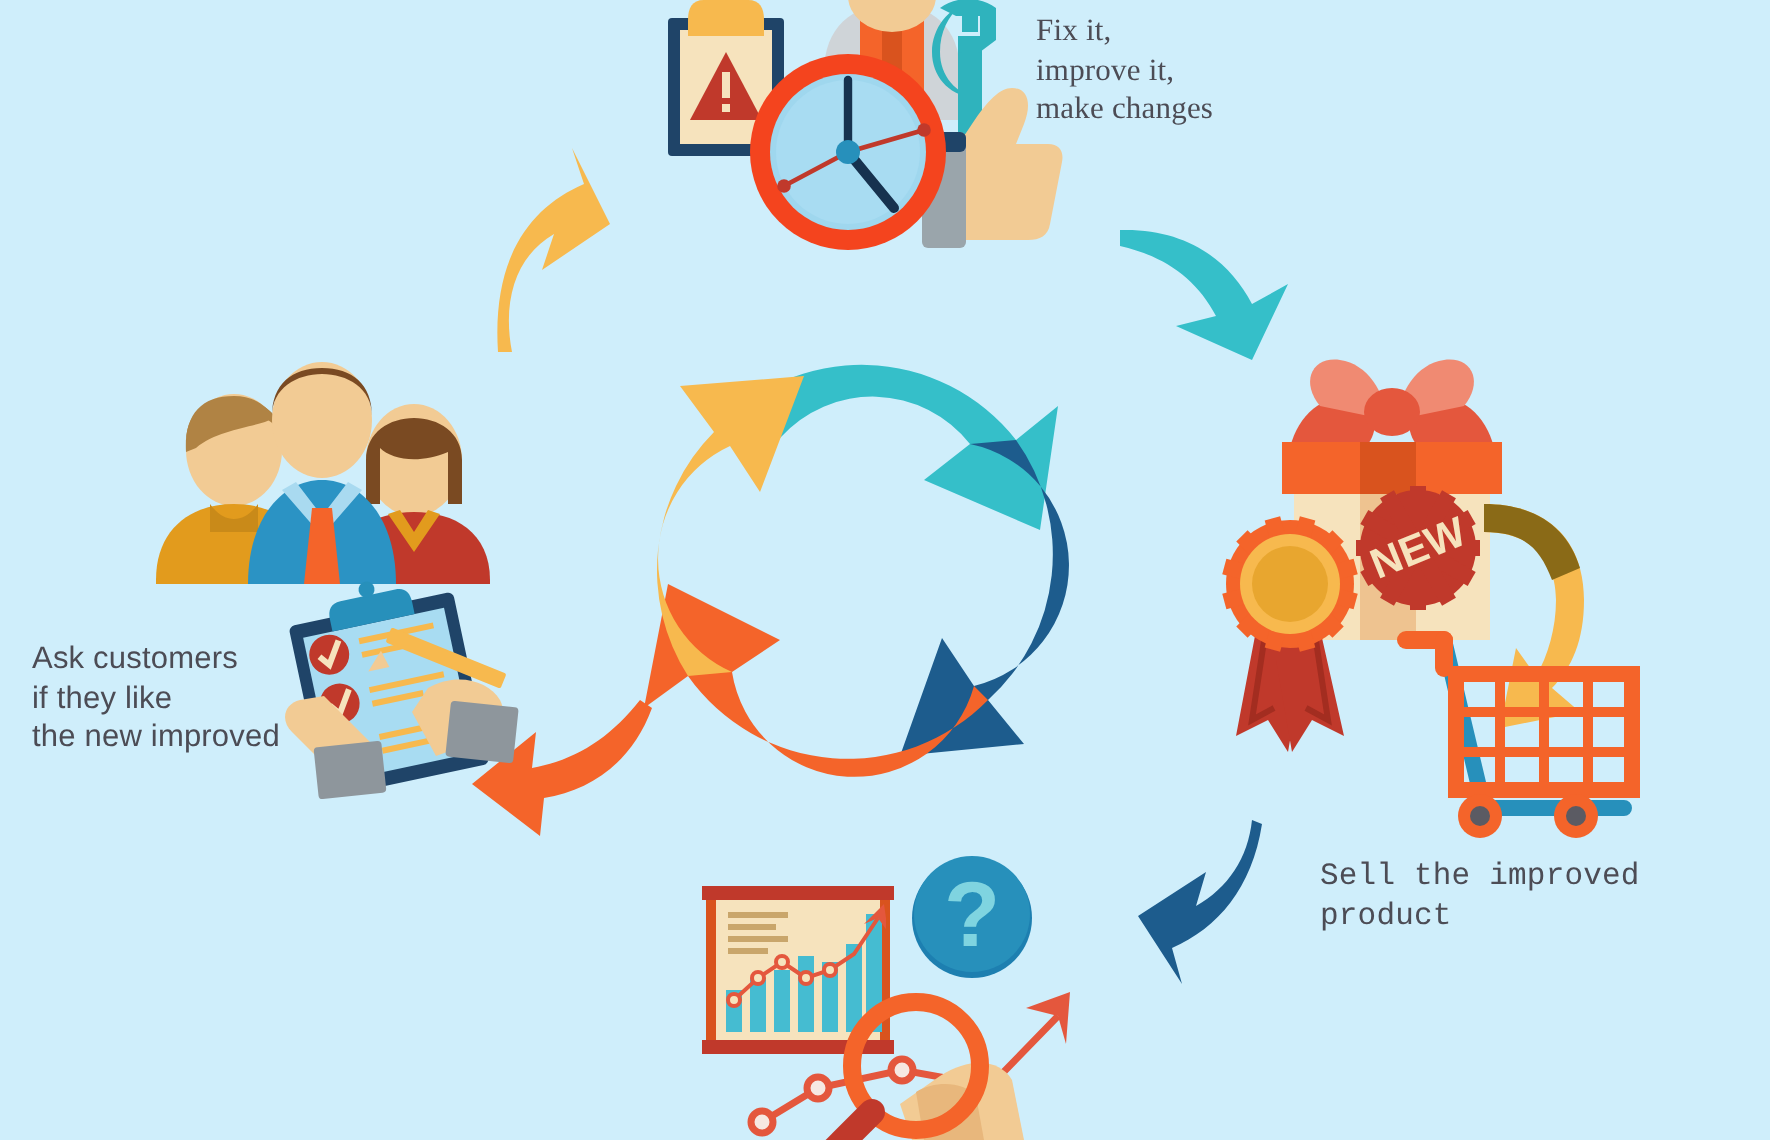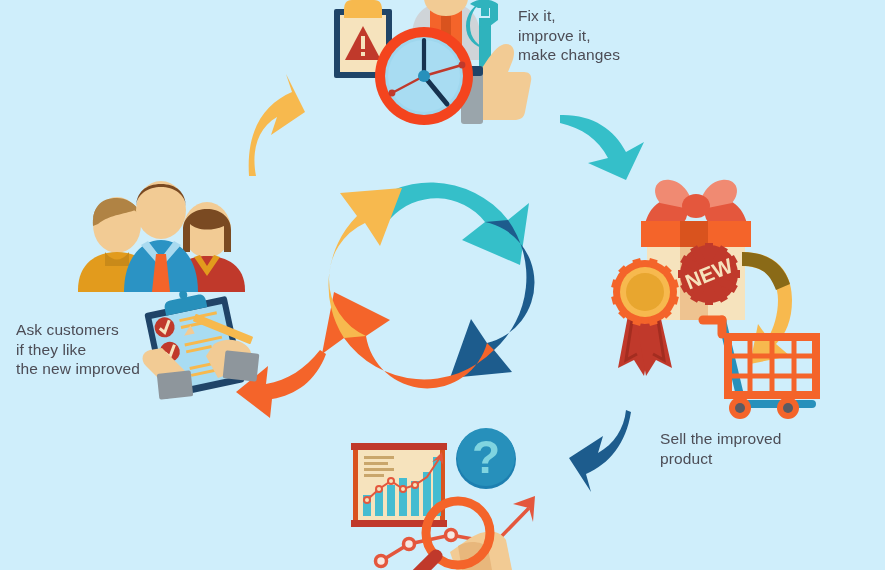--- a/index.html
+++ b/index.html
@@ -11,23 +11,23 @@
   }
   #stage{position:absolute;inset:0;width:885px;height:570px;}
   .caption{
     position:absolute;
     color:#4c4c55;
     font-size:15.5px;
     line-height:19.5px;
     white-space:pre;
     letter-spacing:.1px;
   }
-  #cap-fix{left:518px;top:6px;}
+  #cap-fix{left:518px;top:6px;font-family:Liberation Serif, serif;}
   #cap-ask{left:16px;top:320px;}
-  #cap-sell{left:660px;top:429px;}
+  #cap-sell{left:660px;top:429px;font-family:Liberation Mono, monospace;}
   svg{position:absolute;left:0;top:0;overflow:visible;}
 </style>
 </head>
 <body style="background: rgb(207, 238, 251);">
 
 <div id="stage">
 
   <svg width="885" height="570" viewBox="0 0 885 570">
 
     <defs>

